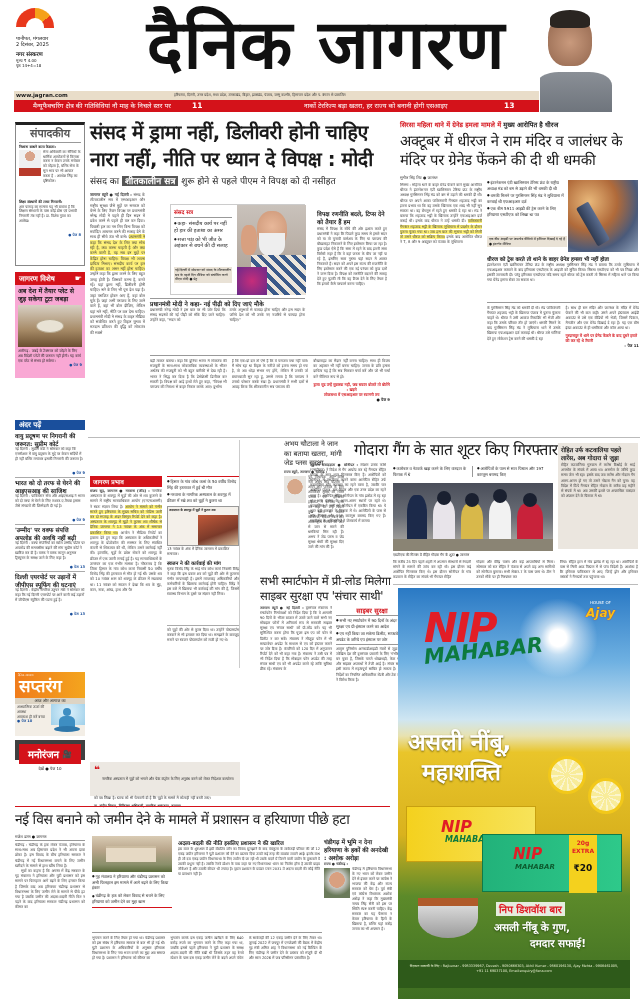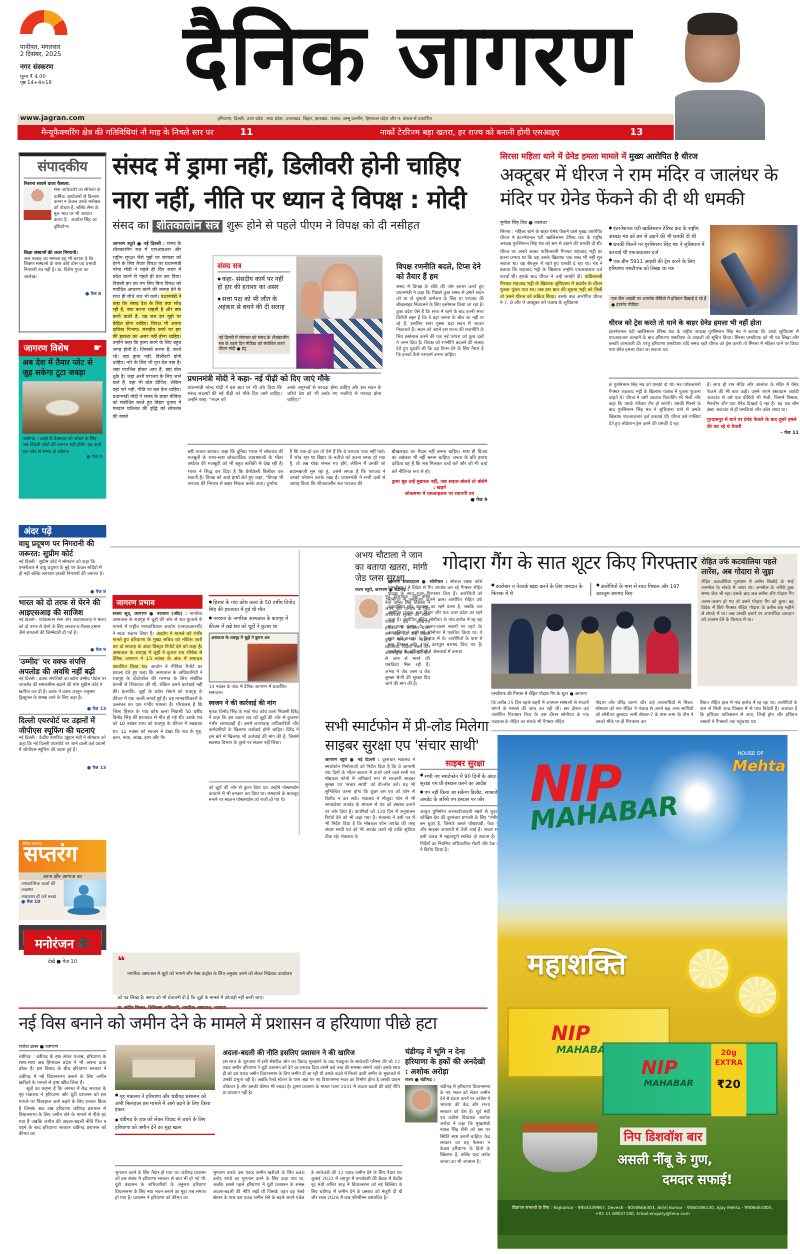--- a/index.html
+++ b/index.html
@@ -54,21 +54,21 @@
   <div class="tiny bold" style="color:#111;">निशाना साधने वाला फैसला:</div>
   <div style="display:flex;gap:2px;">
     <div style="width:22px;height:26px;flex:none;background:radial-gradient(circle at 50% 35%,#d9a48a 0 30%,#f0f0f0 31%),#eee;border-bottom:8px solid #b83a2a;"></div>
     <div class="tiny" style="height:48px;overflow:hidden;">सेना अधिकारी का सैनिकों के धार्मिक आयोजनों से किनारा करना न केवल उनके मनोबल को तोड़ता है, बल्कि सेना के मूल भाव पर भी आघात करता है : अवधेश सिंह का दृष्टिकोण।</div>
   </div>
   <div class="tiny bold" style="color:#111;margin-top:2px;">शिक्षा संस्थानों की लचर निगरानी:</div>
   <div class="tiny" style="height:28px;overflow:hidden;">अल फलाह का मामला यह भी बताता है कि शिक्षण संस्थानों के पास कोई ठोस एवं प्रभावी निगरानी तंत्र नहीं है। डा. विशेष गुप्ता का आलेख।</div>
   <div class="tiny" style="text-align:right;color:#1a4f9c;font-weight:bold;">● पेज 8</div>
 </div>
 
-<div class="abs" style="left:15px;top:272px;width:70px;height:127px;background:#14b8a6;">
+<div class="abs" style="left:15px;top:272px;width:70px;height:106px;background:#f9a8d4;">
   <div style="background:#d4121a;color:#fff;height:13px;padding-left:4px;display:flex;align-items:center;justify-content:space-between;padding-right:3px;">
     <span style="font-size:7px;font-weight:bold;">जागरण विशेष</span>
     <span style="font-size:8px;">☛</span>
   </div>
   <div style="font-size:6.3px;line-height:8px;font-weight:bold;padding:2px 3px;">अब देश में तैयार प्लेट से जुड़ सकेगा टूटा जबड़ा</div>
   <div style="margin:0 3px;height:42px;background:linear-gradient(#d8d0c4,#a68a66 60%,#6a4e30);position:relative;">
     <div style="position:absolute;left:18px;top:14px;width:28px;height:14px;border-radius:50%;background:#e8e2d4;border:1px solid #b8aa90;"></div>
   </div>
   <div class="tiny" style="padding:2px 3px 0;color:#222;">अलीगढ़ : जबड़े के टैक्सचर को जोड़ने के लिए अब विदेशी प्लेटों की जरूरत नहीं होगी। यह कार्य एक प्लेट से संभव हो सकेगा।</div>
   <div class="tiny" style="text-align:right;padding-right:3px;color:#1a4f9c;font-weight:bold;">● पेज 9</div>
@@ -97,21 +97,21 @@
   <div>
     <div style="font-size:6px;line-height:7.6px;font-weight:bold;">दिल्ली एयरपोर्ट पर उड़ानों में जीपीएस स्पूफिंग की घटनाएं</div>
     <div class="tiny" style="height:24px;overflow:hidden;">नई दिल्ली : केंद्रीय नागरिक उड्डयन मंत्री ने सोमवार को कहा कि नई दिल्ली एयरपोर्ट पर आने वाली कई उड़ानों में जीपीएस स्पूफिंग की घटना हुई है।</div>
     <div class="tiny" style="text-align:right;color:#1a4f9c;font-weight:bold;">● पेज 13</div>
   </div>
 </div>
 
 <div class="abs" style="left:15px;top:672px;width:70px;height:64px;background:#f3eee6;">
   <div style="background:linear-gradient(90deg,#f07c1c,#f4a51e);height:26px;position:relative;">
     <span style="position:absolute;left:3px;top:1px;font-size:3px;color:#fff;">दैनिक जागरण</span>
-    <span style="position:absolute;left:4px;top:3px;font-size:17px;line-height:22px;font-weight:bold;color:#fff;font-family:Liberation Mono, monospace;">सप्तरंग</span>
+    <span style="position:absolute;left:4px;top:3px;font-size:17px;line-height:22px;font-weight:bold;color:#fff;">सप्तरंग</span>
   </div>
   <div style="font-size:4px;text-align:center;background:#ddd4c4;line-height:6px;">आज और आगाज का</div>
   <div style="display:flex;">
     <div style="width:36px;padding:1px 2px;">
       <div class="tiny">आध्यात्मिक ऊर्जा की अवस्था</div>
       <div class="tiny">अवकाश ही करें बच्चा</div>
       <div class="tiny" style="color:#1a4f9c;font-weight:bold;">● पेज 10</div>
     </div>
     <div style="flex:1;position:relative;background:radial-gradient(circle at 50% 40%,#dff2fb,#9fd0ea);">
       <div style="position:absolute;left:12px;top:4px;width:8px;height:8px;border-radius:50%;background:#3e8ec2;"></div>
@@ -324,21 +324,22 @@
       <div class="small" style="font-size:3.6px;line-height:5.1px;margin-top:2px;">आवृत्त पुनिर्माण अल्फाडीआइडी नंबरों से जुड़ा साइबर जोखिम देश की दूरसंचार प्रणाली के लिए 'गंभीर खतरा' बन चुका है, जिसके चलते धोखाधड़ी, फेक गूगलमैम और साइबर अपराधों में तेजी आई है। संचार साथी एप इसी कवच में महत्वपूर्ण साबित हो सकता है। सरकारी निर्देशों का नियमित अधिकारिक रोटरी और टेक कंपनियों ने विरोध किया है।</div>
     </div>
   </div>
 </div>
 
 <div class="abs" style="left:398px;top:588px;width:232px;height:411px;overflow:hidden;background:linear-gradient(180deg,#2a79c4 0%,#6fb1e2 18%,#cfe6f2 32%,#e8e2b0 36%,#e9c52a 40%,#d9b21e 60%,#5c8a2a 75%,#3e6e22 100%);">
   <div class="abs" style="left:120px;top:10px;width:80px;height:80px;border-radius:50%;background:radial-gradient(circle,#fff 0 15%,rgba(255,255,255,0.6) 30%,transparent 70%);"></div>
   <div class="abs" style="left:26px;top:20px;font-size:40px;line-height:40px;font-weight:bold;font-style:italic;color:#e11d26;letter-spacing:-2px;">NIP</div>
   <div class="abs" style="left:26px;top:58px;font-size:21px;line-height:22px;font-weight:bold;font-style:italic;color:#0d7a3e;transform:rotate(-6deg);transform-origin:left;">MAHABAR</div>
   <div class="abs" style="left:192px;top:12px;font-size:4px;color:#fff;">HOUSE OF</div>
-  <div class="abs" style="left:188px;top:18px;font-size:12px;font-weight:bold;font-style:italic;color:#f7c21b;text-shadow:0 0 1px #c21a1a;">Mehta</div>
+  <div class="abs" style="left:188px;top:18px;font-size:12px;font-weight:bold;font-style:italic;color:#f7c21b;text-shadow:0 0 1px #c21a1a;">Ajay</div>
+  <div class="abs" style="left:10px;top:140px;font-size:23px;line-height:28px;font-weight:bold;color:#fff;text-shadow:0 1px 2px #6b5a00;">असली नींबू,</div>
   <div class="abs" style="left:24px;top:170px;font-size:23px;line-height:28px;font-weight:bold;color:#fff;text-shadow:0 1px 2px #6b5a00;">महाशक्ति</div>
   <div class="abs" style="left:150px;top:168px;width:38px;height:38px;border-radius:50%;background:repeating-conic-gradient(#f8ec9a 0 20deg,#fbf5cc 20deg 30deg);border:3px solid #f2c81a;"></div>
   <div class="abs" style="left:190px;top:190px;width:36px;height:36px;border-radius:50%;background:repeating-conic-gradient(#f8ec9a 0 20deg,#fbf5cc 20deg 30deg);border:3px solid #f2c81a;"></div>
   <div class="abs" style="left:8px;top:218px;width:130px;height:56px;background:linear-gradient(90deg,#f4d11e,#f7e35a);border:1px solid #c8a010;">
     <div style="position:absolute;left:34px;top:10px;font-size:16px;font-weight:bold;font-style:italic;color:#e11d26;">NIP</div>
     <div style="position:absolute;left:38px;top:28px;font-size:8px;font-weight:bold;font-style:italic;color:#0d7a3e;">MAHABAR</div>
   </div>
   <div class="abs" style="left:84px;top:246px;width:140px;height:58px;background:linear-gradient(90deg,#22b27a,#2ec98a);border:1px solid #0f7a4a;">
     <div style="position:absolute;left:30px;top:10px;font-size:15px;font-weight:bold;font-style:italic;color:#e11d26;">NIP</div>
     <div style="position:absolute;left:32px;top:28px;font-size:7px;font-weight:bold;font-style:italic;color:#0d5a2e;">MAHABAR</div>

